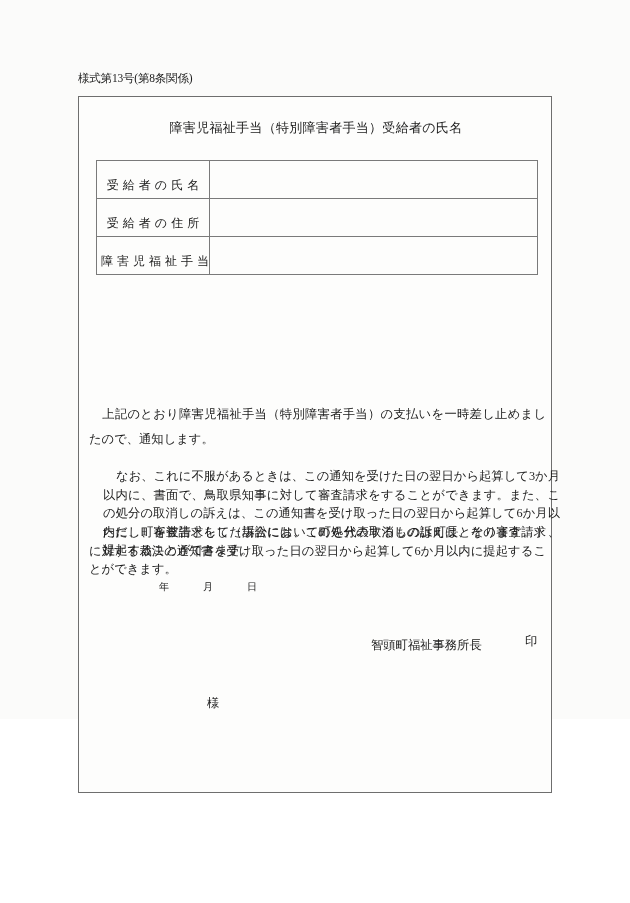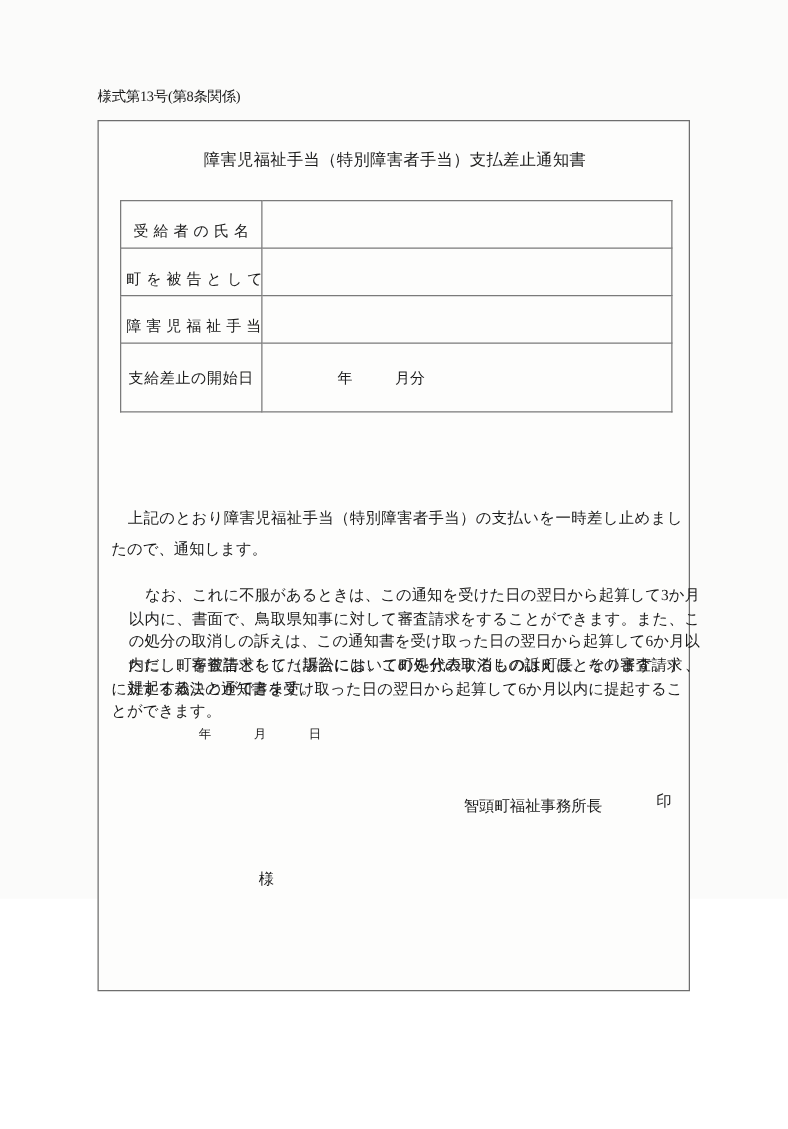--- a/index.html
+++ b/index.html
@@ -175,56 +175,48 @@
 </style>
 </head>
 <body>
 
 <div id="sheet">
 
   <div id="form-number">様式第13号(第8条関係)</div>
 
   <div id="frame">
 
-    <div id="doc-title">障害児福祉手当（特別障害者手当）支払差止通知書</div>
+    <div id="doc-title">障害児福祉手当（特別障害者手当）受給者の氏名</div>
 
     <table id="form-table">
       <tbody>
         <tr>
           <td class="lbl">
             <span class="sp">受給者の氏名</span>
           </td>
           <td class="val">
             <span></span>
           </td>
         </tr>
         <tr>
           <td class="lbl">
-            <span class="sp">町を被告として</span>
+            <span class="sp">受給者の住所</span>
           </td>
           <td class="val">
             <span></span>
           </td>
         </tr>
         <tr>
           <td class="lbl">
             <span class="sp">障害児福祉手当</span>
           </td>
           <td class="val">
             <span></span>
           </td>
         </tr>
-        <tr class="tall">
-          <td class="lbl">
-            <span class="tight">支給差止の開始日</span>
-          </td>
-          <td class="val">
-            <span class="period"><span>年</span><span class="gap"></span><span>月分</span></span>
-          </td>
-        </tr>
       </tbody>
     </table>
 
     <div class="body-block" id="para-notice">
       <span class="indent"></span><span>上記のとおり障害児福祉手当（特別障害者手当）の支払いを一時差し止めましたので、通知します。</span>
     </div>
 
     <div class="body-block" id="para-appeal">
       <span class="indent"></span><span>なお、これに不服があるときは、この通知を受けた日の翌日から起算して3か月以内に、書面で、鳥取県知事に対して審査請求をすることができます。また、この処分の取消しの訴えは、この通知書を受け取った日の翌日から起算して6か月以内に、町を被告として（訴訟において町を代表するものは町長となります。）、提起することができます。</span>
     </div>

